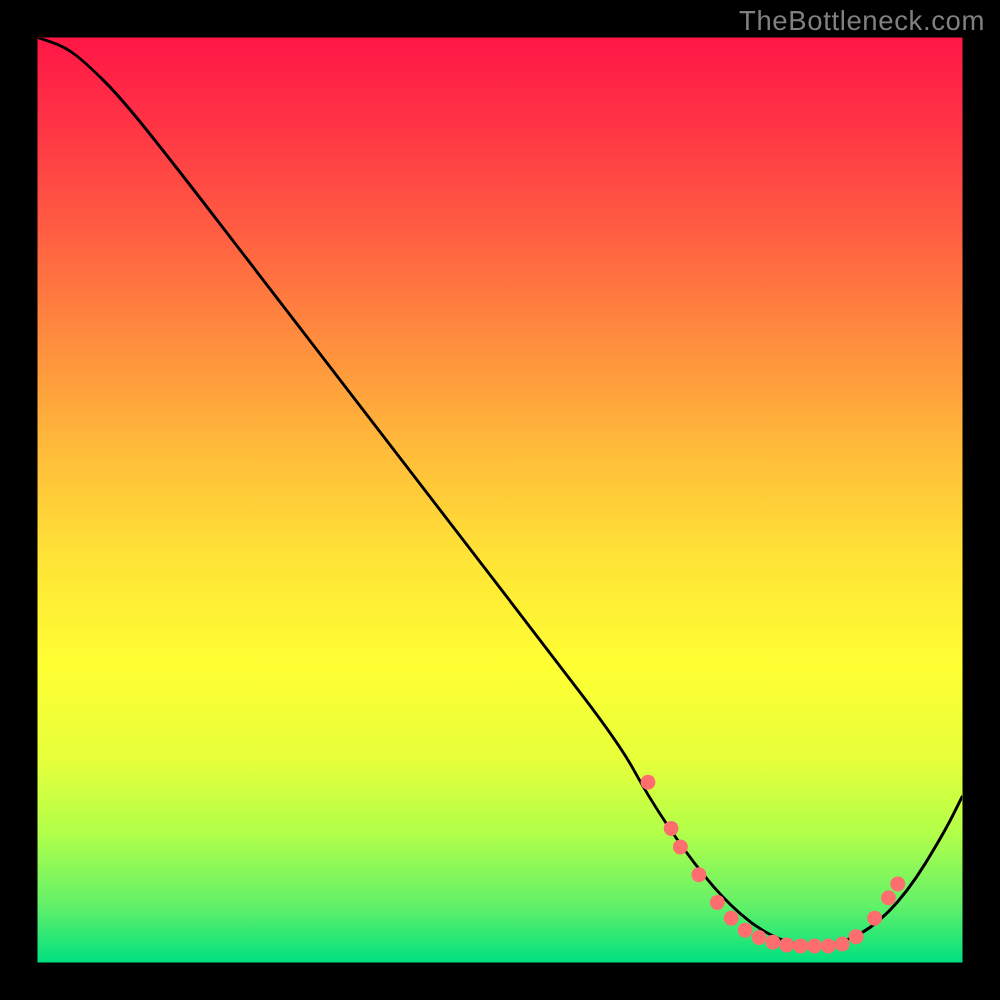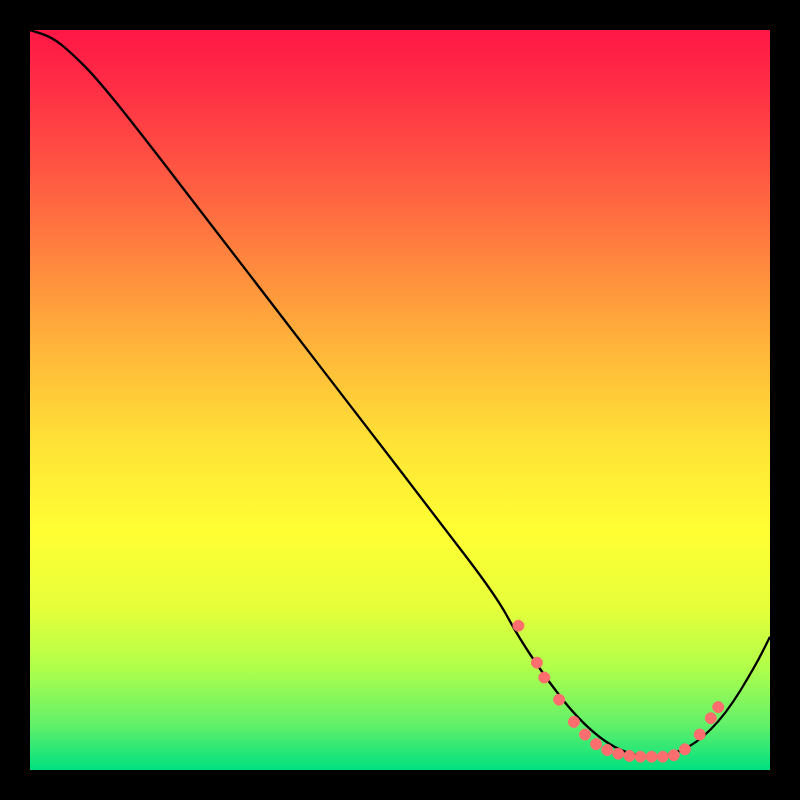--- a/index.html
+++ b/index.html
@@ -89,13 +89,14 @@
           <circle cx="632.7" cy="726.7" r="5.5" class="marker"></circle>
           <circle cx="643.8" cy="725.2" r="5.5" class="marker"></circle>
           <circle cx="654.9" cy="719.3" r="5.5" class="marker"></circle>
           <circle cx="669.7" cy="704.5" r="5.5" class="marker"></circle>
           <circle cx="680.8" cy="688.2" r="5.5" class="marker"></circle>
           <circle cx="688.2" cy="677.1" r="5.5" class="marker"></circle>
         </g>
     </svg>
   </div>
 
+  <div class="watermark">TheBottleneck.com</div>
 </div>
 
 </body></html>

